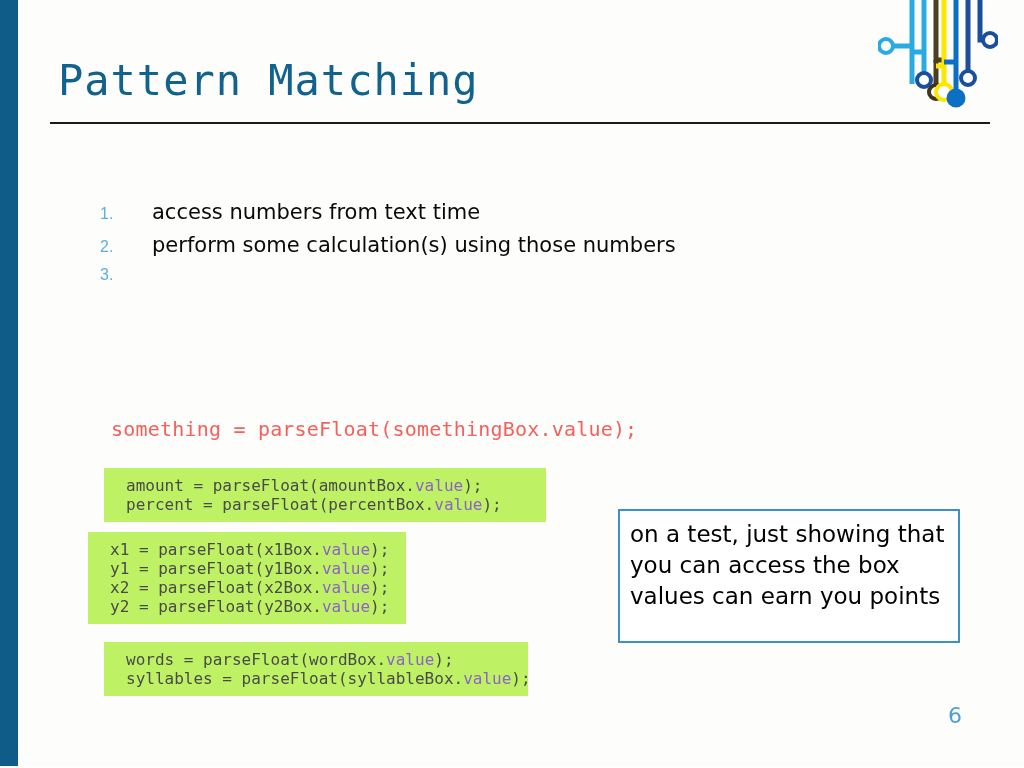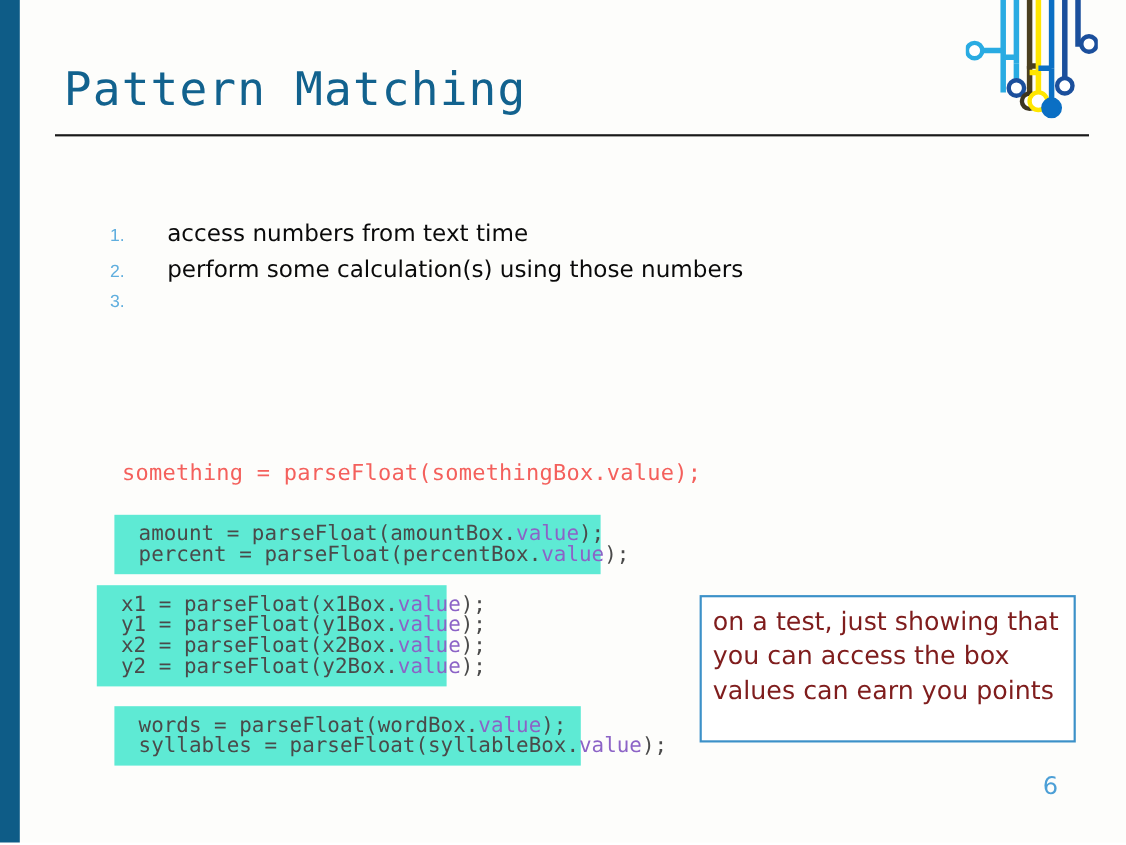--- a/index.html
+++ b/index.html
@@ -91,50 +91,49 @@
     top: 417px;
     font-family: "DejaVu Sans Mono", monospace;
     font-size: 20px;
     color: #F4605C;
     white-space: nowrap;
     letter-spacing: 0.2px;
   }
   
   .code-block {
     position: absolute;
-    background: #5eead4;
+    background: #bef264;
     font-family: "DejaVu Sans Mono", monospace;
-    font-size: 19px;
+    font-size: 16px;
     line-height: 19px;
     color: #4a4a4a;
     padding: 8px 14px 8px 22px;
     box-sizing: border-box;
     white-space: pre;
   }
   .code-block .val { color: #8C63C6; }
   #code-block-0 { left: 104px; top: 468px; width: 442px; }
   #code-block-1 { left: 88px; top: 532px; width: 318px; }
   #code-block-2 { left: 104px; top: 642px; width: 424px; }
 
   
   .callout {
     position: absolute;
-    left: 636px;
+    left: 618px;
     top: 509px;
     width: 342px;
     height: 134px;
     border: 2px solid #3C91C8;
     background: #ffffff;
     box-sizing: border-box;
     padding: 8px 12px 8px 10px;
     font-family: "DejaVu Sans", sans-serif;
     font-size: 23px;
     line-height: 31px;
-    color: #7f1d1d;
-    margin-top: 32px;
+    color: #000000;
   }
   
   .page-number {
     position: absolute;
     left: 948px;
     top: 703px;
     font-family: "DejaVu Sans", sans-serif;
     font-size: 22px;
     color: #4C9FD6;
   }

